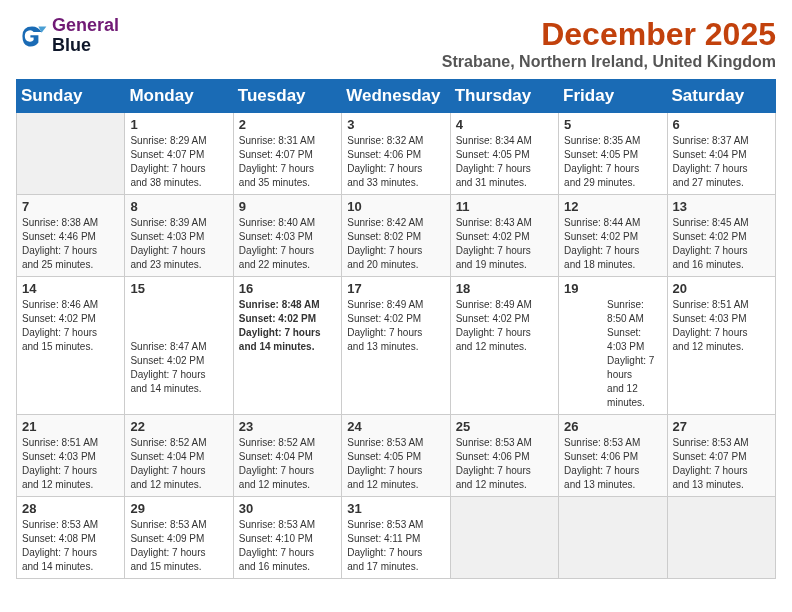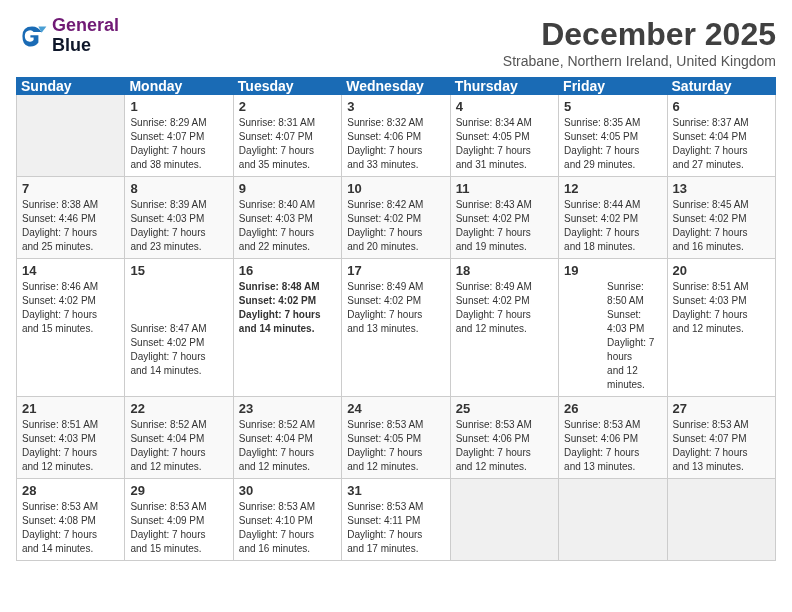--- a/index.html
+++ b/index.html
@@ -31,37 +31,38 @@
     .logo-icon {
       width: 32px;
       height: 32px;
     }
     .title-block {
       text-align: right;
     }
     .month-title {
       font-size: 32px;
       font-weight: bold;
-      color: #404040;
+      color: #c2410c;
     }
     .location {
-      font-size: 14px;
+      font-size: 16px;
       color: #555;
+      font-weight: bold;
     }
     table {
       width: 100%;
       border-collapse: collapse;
       margin-top: 8px;
     }
     th {
       background-color: #1a6bb5;
       color: #fff;
-      font-size: 14px;
-      font-weight: bold;
-      padding: 0 4px;
+      font-size: 17px;
+      font-weight: bold;
+      padding: 6px 4px;
       text-align: left;
       border: 1px solid #1a6bb5;
     }
     td {
       vertical-align: top;
       border: 1px solid #ccc;
       padding: 4px 5px;
       font-size: 11px;
       color: #333;
       height: 80px;
@@ -185,21 +186,21 @@
           <td>
             <span class="day-number">9</span>
             <div class="day-info" style="white-space: pre-line;">Sunrise: 8:40 AM
 Sunset: 4:03 PM
 Daylight: 7 hours
 and 22 minutes.</div>
           </td>
           <td>
             <span class="day-number">10</span>
             <div class="day-info" style="white-space: pre-line;">Sunrise: 8:42 AM
-Sunset: 4:02 PM
+Sunset: 8:02 PM
 Daylight: 7 hours
 and 20 minutes.</div>
           </td>
           <td>
             <span class="day-number">11</span>
             <div class="day-info" style="white-space: pre-line;">Sunrise: 8:43 AM
 Sunset: 4:02 PM
 Daylight: 7 hours
 and 19 minutes.</div>
           </td>

